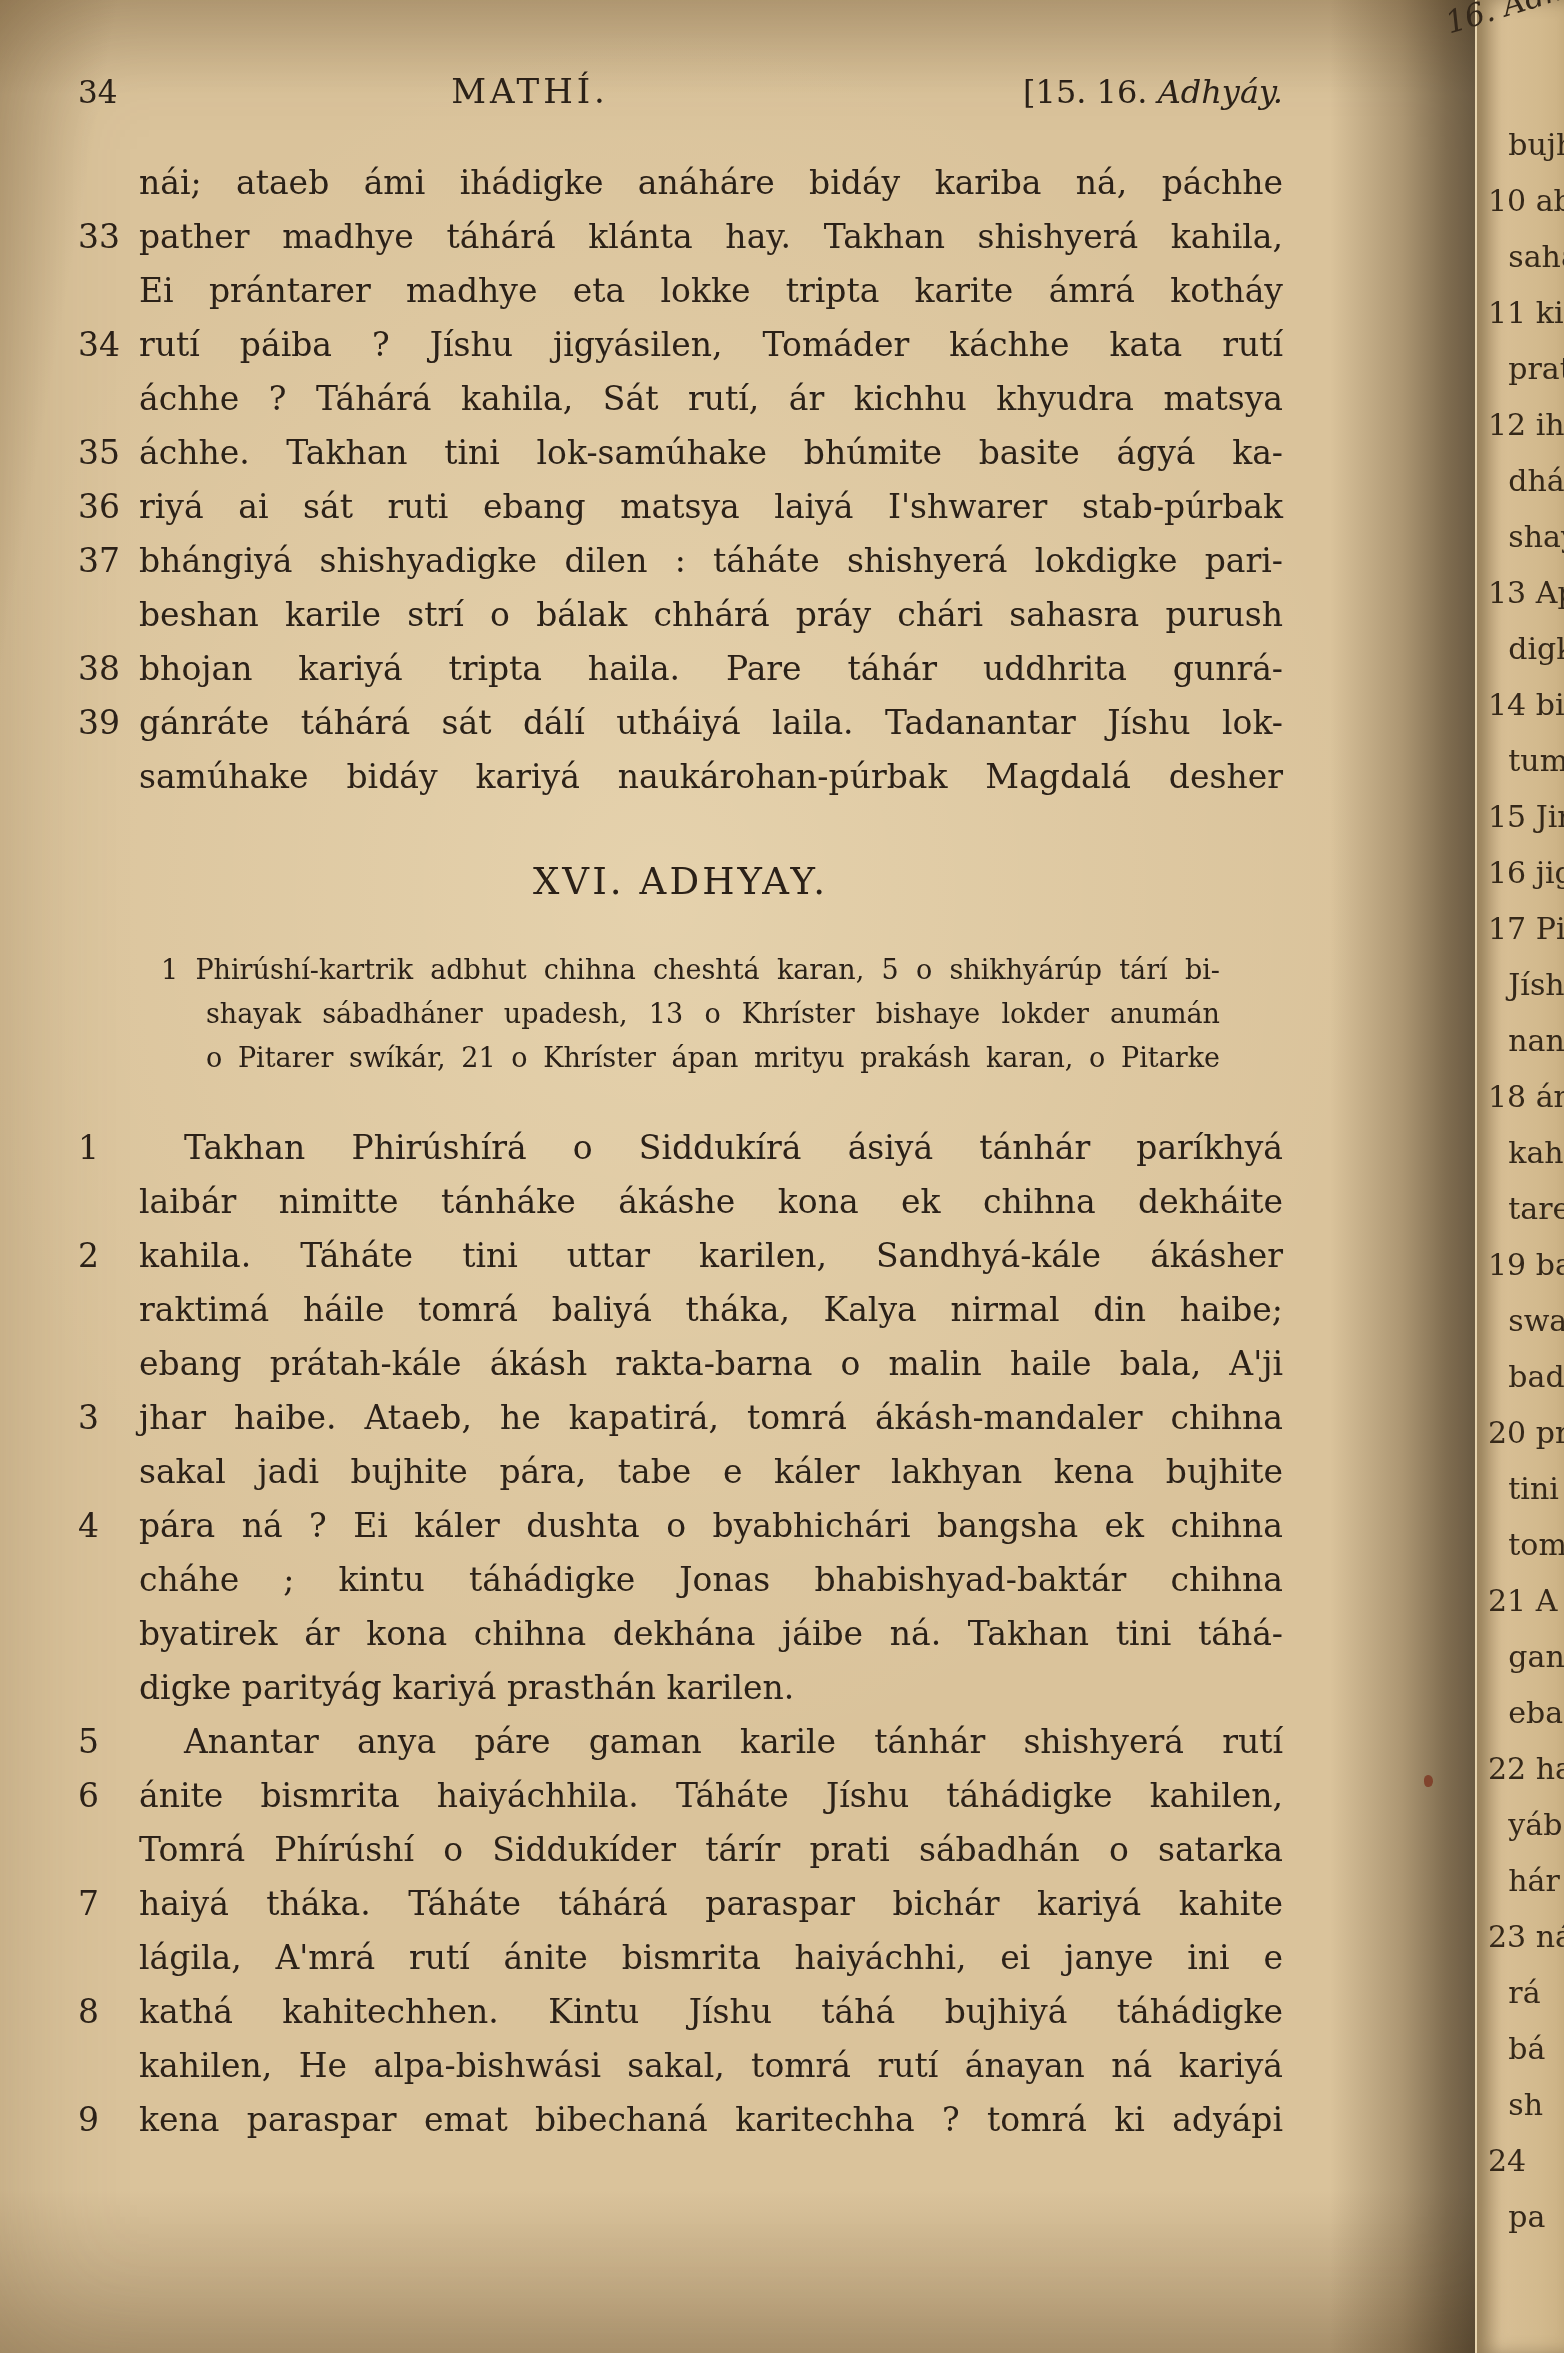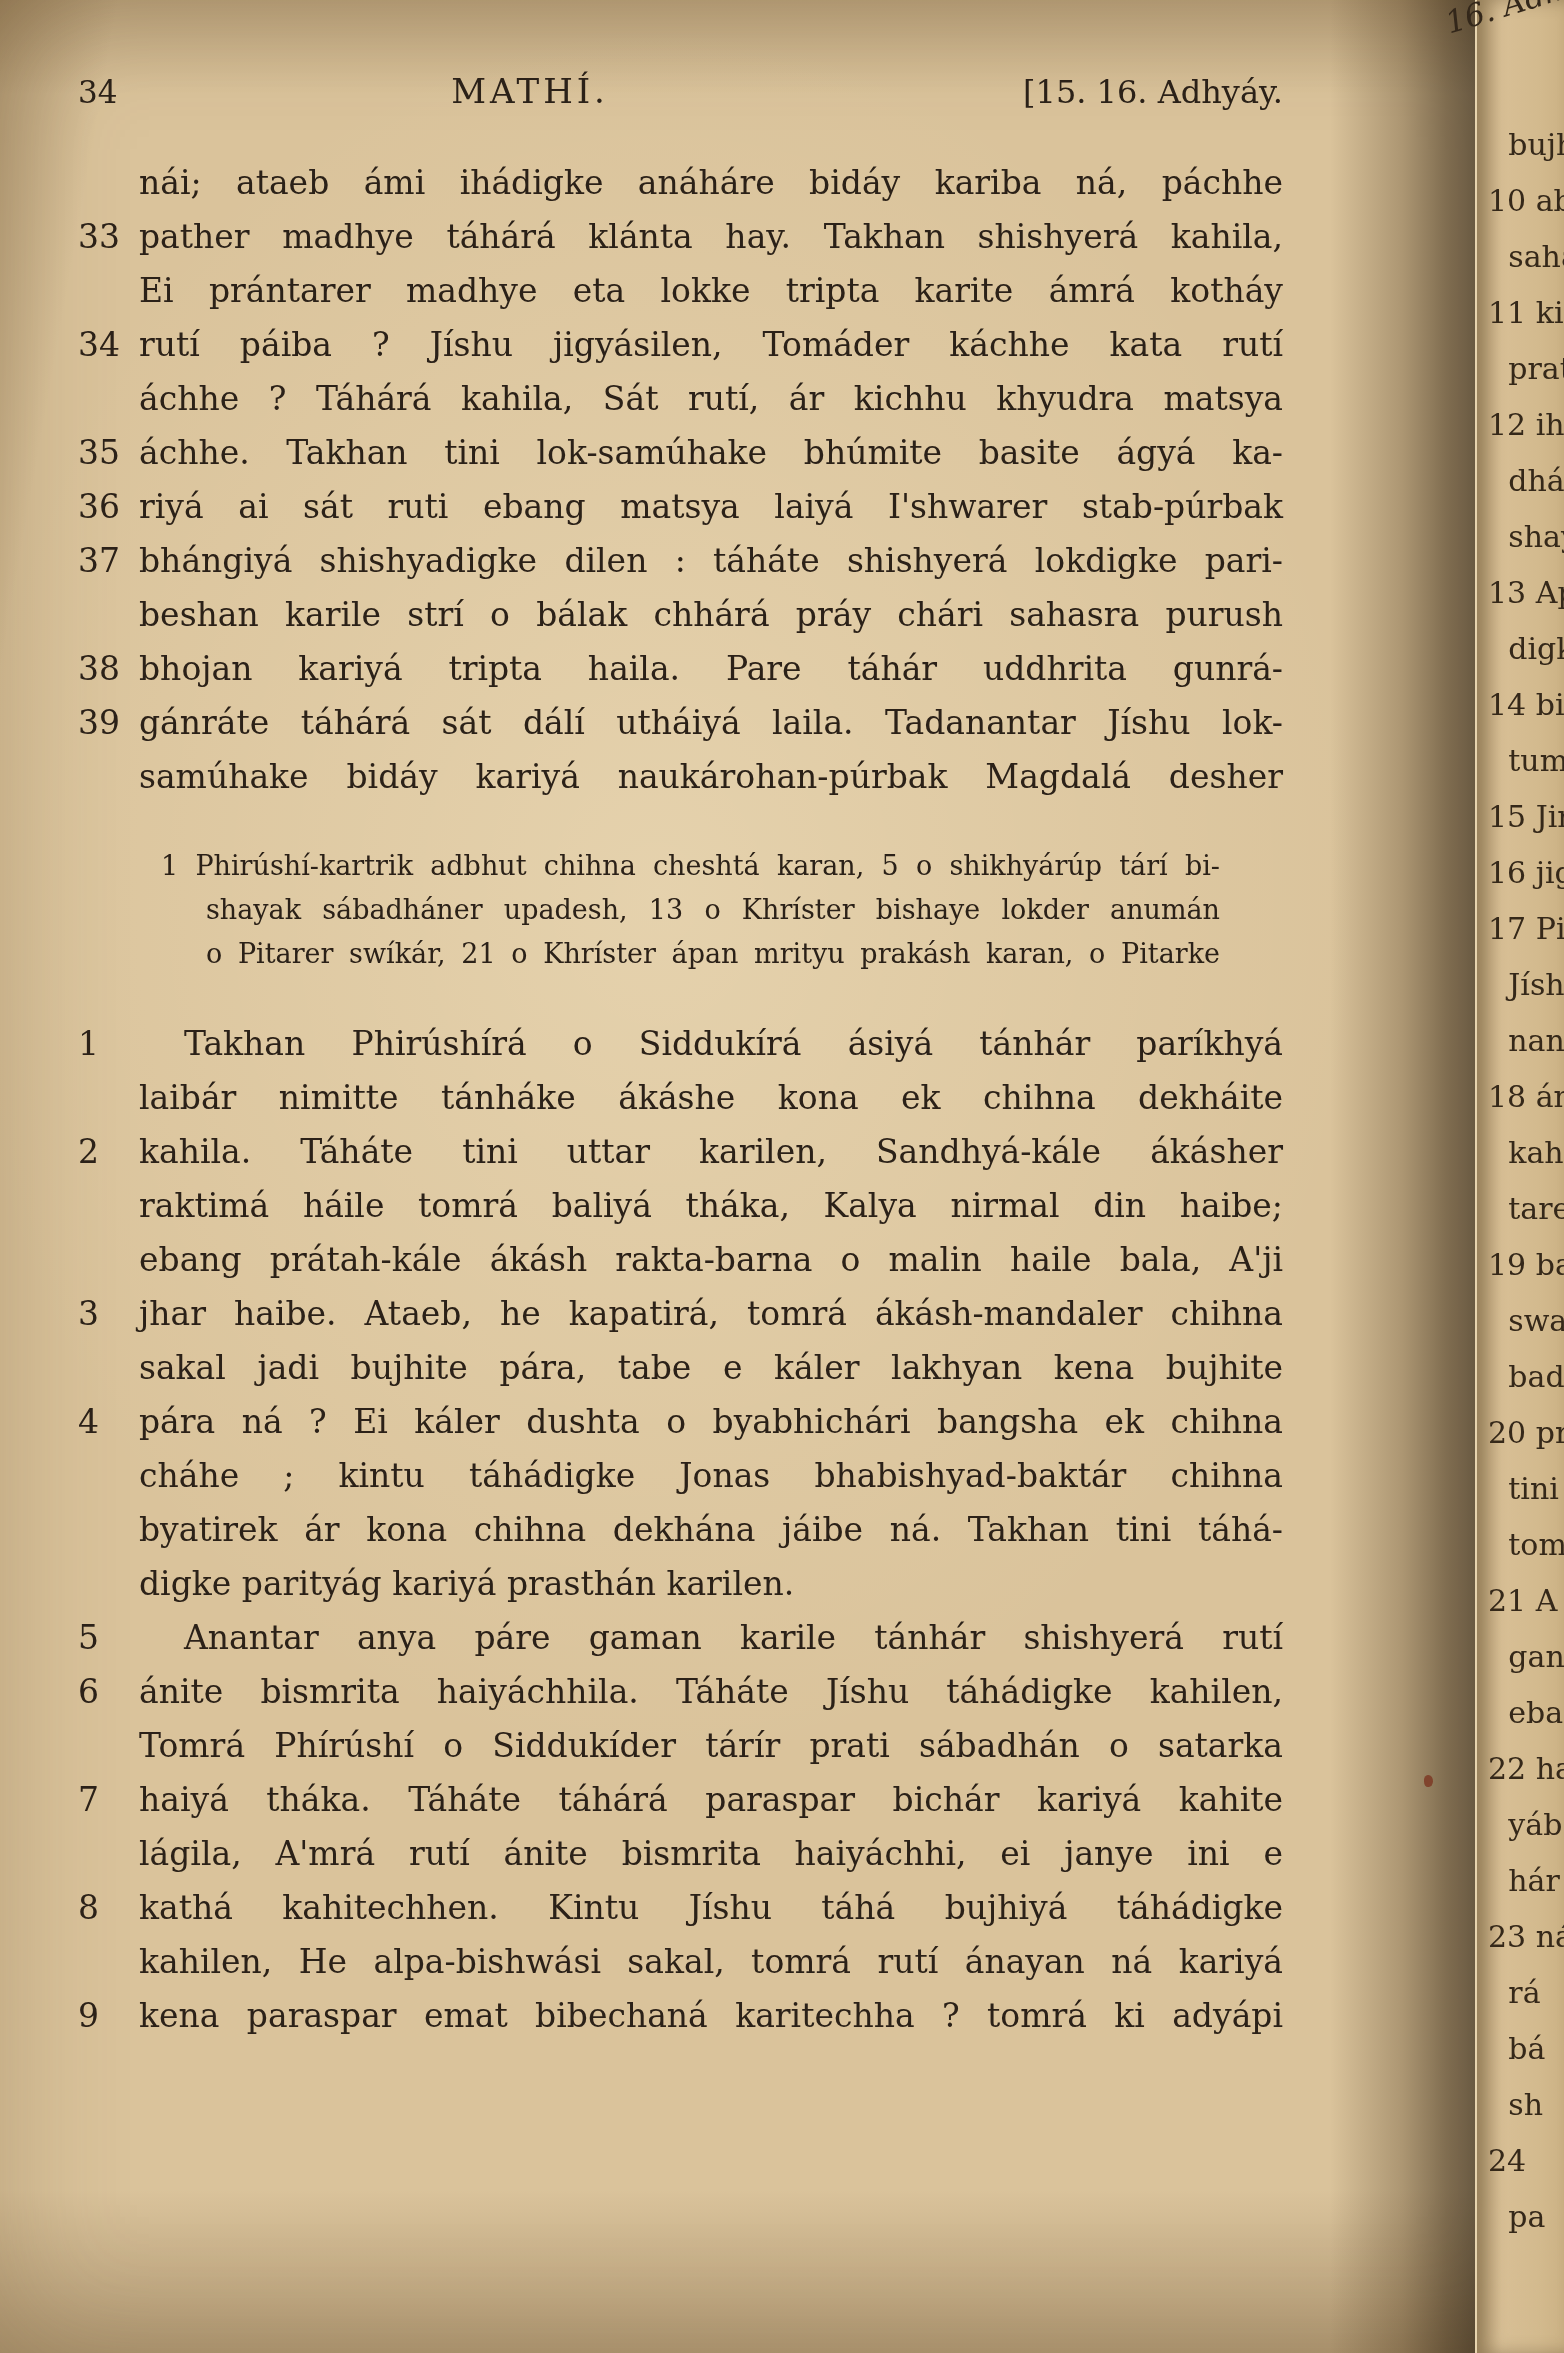--- a/index.html
+++ b/index.html
@@ -36,21 +36,21 @@
     position:absolute; top:6.3px; left:1441px;
     font-style:italic; font-size:31px; color:#33271a;
     transform:rotate(-17deg); transform-origin:left top;
     white-space:nowrap; z-index:3;
   }
   .content { position:relative; padding:71px 0 0 78px; width:1205px; z-index:2; }
   .header { display:flex; align-items:baseline; }
   .header .pg { width:67px; font-size:31px; }
   .header .center { flex:1; text-align:center; font-size:34px; letter-spacing:3.9px; }
   .header .right { width:368px; text-align:right; font-size:32px; }
-  .header .right .ref-word { }
+  .header .right .ref-word { font-style:italic; }
   .verse-block { margin-top:45px; }
   .verse-line { display:flex; font-size:33px; line-height:54px; }
   .verse-num { width:61px; flex:none; }
   .verse-text { flex:1; text-align:justify; text-align-last:justify; }
   .verse-line.no-just .verse-text { text-align-last:left; }
   .para-indent { text-indent:45px; }
   .section-heading { text-align:center; font-size:37px; letter-spacing:3.1px; margin:56px 0 45px; }
   .summary { margin-left:83px; margin-right:63px; font-size:27px; line-height:44px;margin-top:40px; }
   .summary-line { text-align:justify; text-align-last:justify; }
   .summary-line.sum-indent { margin-left:45px; }
@@ -118,20 +118,21 @@
         <div class="verse-line">
           <span class="verse-num">39</span>
           <span class="verse-text">gánráte táhárá sát dálí utháiyá laila.  Tadanantar Jíshu lok-</span>
         </div>
         <div class="verse-line">
           <span class="verse-num"></span>
           <span class="verse-text">samúhake bidáy kariyá naukárohan-púrbak Magdalá desher</span>
         </div>
       </div>
 
+    <div class="section-heading">XVI. ADHYAY.</div>
 
     <div class="summary">
         <div class="summary-line">1 Phirúshí-kartrik adbhut chihna cheshtá karan, 5 o shikhyárúp tárí bi-</div>
         <div class="summary-line sum-indent">shayak sábadháner upadesh, 13 o Khríster bishaye lokder anumán</div>
         <div class="summary-line sum-indent">o Pitarer swíkár, 21 o Khríster ápan mrityu prakásh karan, o Pitarke</div>
       </div>
 
     <div class="verse-block chapter16-block">
         <div class="verse-line">
           <span class="verse-num">1</span>

